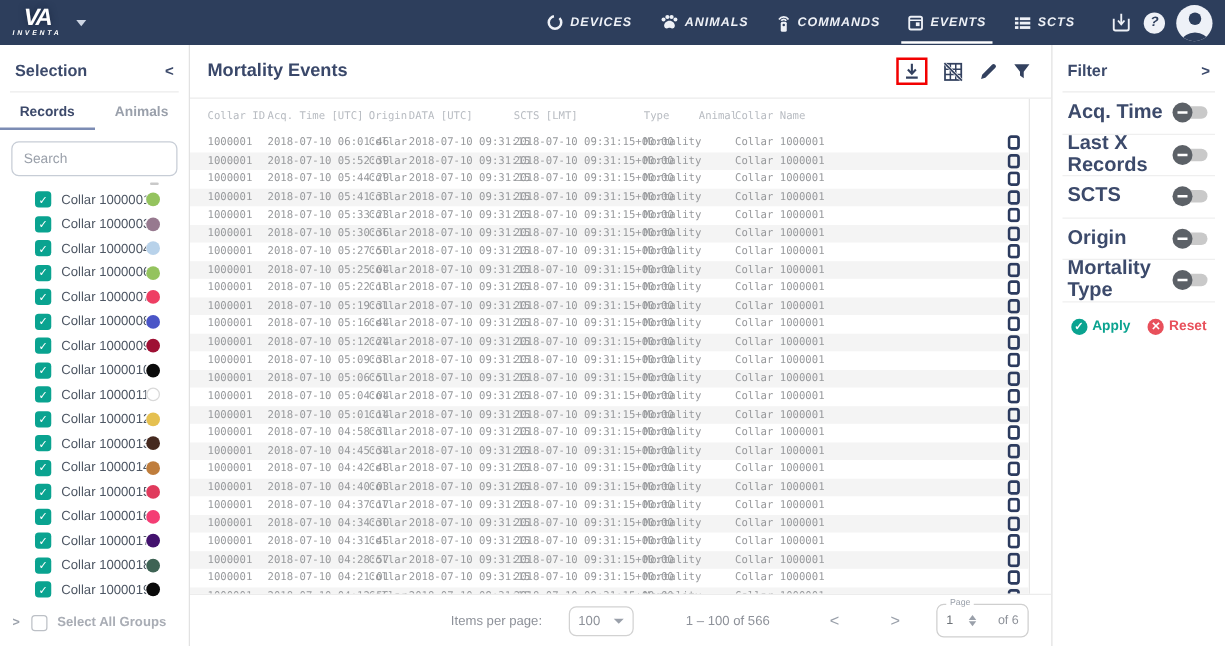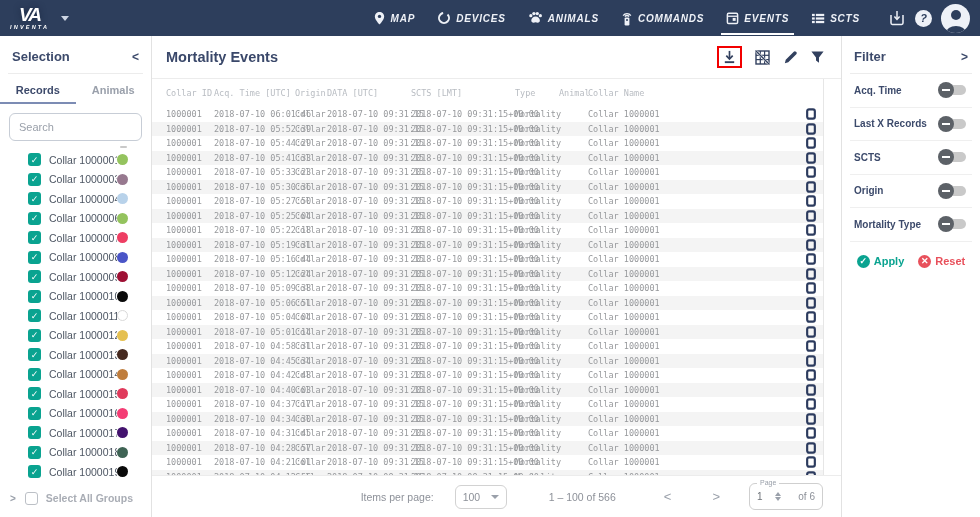--- a/index.html
+++ b/index.html
@@ -100,21 +100,21 @@
   .spinner i { width:0;height:0;border-left:3.5px solid transparent;border-right:3.5px solid transparent; }
   .spinner .up { border-bottom:4px solid #9aa0aa; }
   .spinner .dn { border-top:4px solid #9aa0aa; }
   .page-of { margin-left:auto; font-size:10px; }
 
   
   .filter-panel { width:138px; display:flex; flex-direction:column; }
   .filter-rows { padding:0 0 0 0; }
   .filter-row { display:flex; align-items:center; justify-content:space-between;
                 padding:0 14px 0 12px; height:32.5px; }
-  .filter-row .flbl { font-size:10px; font-weight:bold; color:#3c4a6b; }
+  .filter-row .flbl { font-size:16px; font-weight:bold; color:#3c4a6b; }
   .f-div { border-bottom:1px solid #efefef; margin:0 8px; }
   .toggle { width:26px; height:10px; background:#c9c9c9; border-radius:5px; position:relative;
             cursor:pointer; flex:none; }
   .toggle .thumb { position:absolute; left:-2px; top:-3px; width:16px; height:16px; border-radius:50%;
                    background:#5c6167; display:flex; align-items:center; justify-content:center; }
   .toggle .minus { width:8px; height:1.6px; background:#fff; }
   .fbtns { display:flex; align-items:center; justify-content:center; gap:14px; margin-top:13px; }
   .fbtn { display:flex; align-items:center; gap:4px; font-size:11px; font-weight:bold; cursor:pointer; }
   .fbtn.apply { color:#0aa390; }
   .fbtn.reset { color:#e8505b; }
@@ -128,29 +128,20 @@
 
 <div class="topnav">
   <div class="brand">
     <div class="logo">
       <div class="logo-va">VA</div>
       <div class="logo-sub">INVENTA</div>
     </div>
     <span class="brand-caret"></span>
   </div>
   <div class="nav-items">
-    <div class="nav-item">
-      <span>
-          <svg width="13" height="14" viewBox="0 0 14 15">
-            <path d="M7 1 C4.2 1 2 3.2 2 6 c0 3.9 5 8.6 5 8.6 S12 9.9 12 6 C12 3.2 9.8 1 7 1 Z" fill="#eef1f7"></path>
-            <circle cx="7" cy="5.8" r="1.8" fill="#2d3e5c"></circle>
-          </svg>
-        </span>
-      <span>MAP</span>
-    </div>
     <div class="nav-item">
       <span>
           <svg width="14" height="14" viewBox="0 0 14 14">
             <circle cx="7" cy="7" r="5" fill="none" stroke="#eef1f7" stroke-width="2" stroke-dasharray="26 5" transform="rotate(-45 7 7)"></circle>
           </svg>
         </span>
       <span>DEVICES</span>
     </div>
     <div class="nav-item">
       <span>

